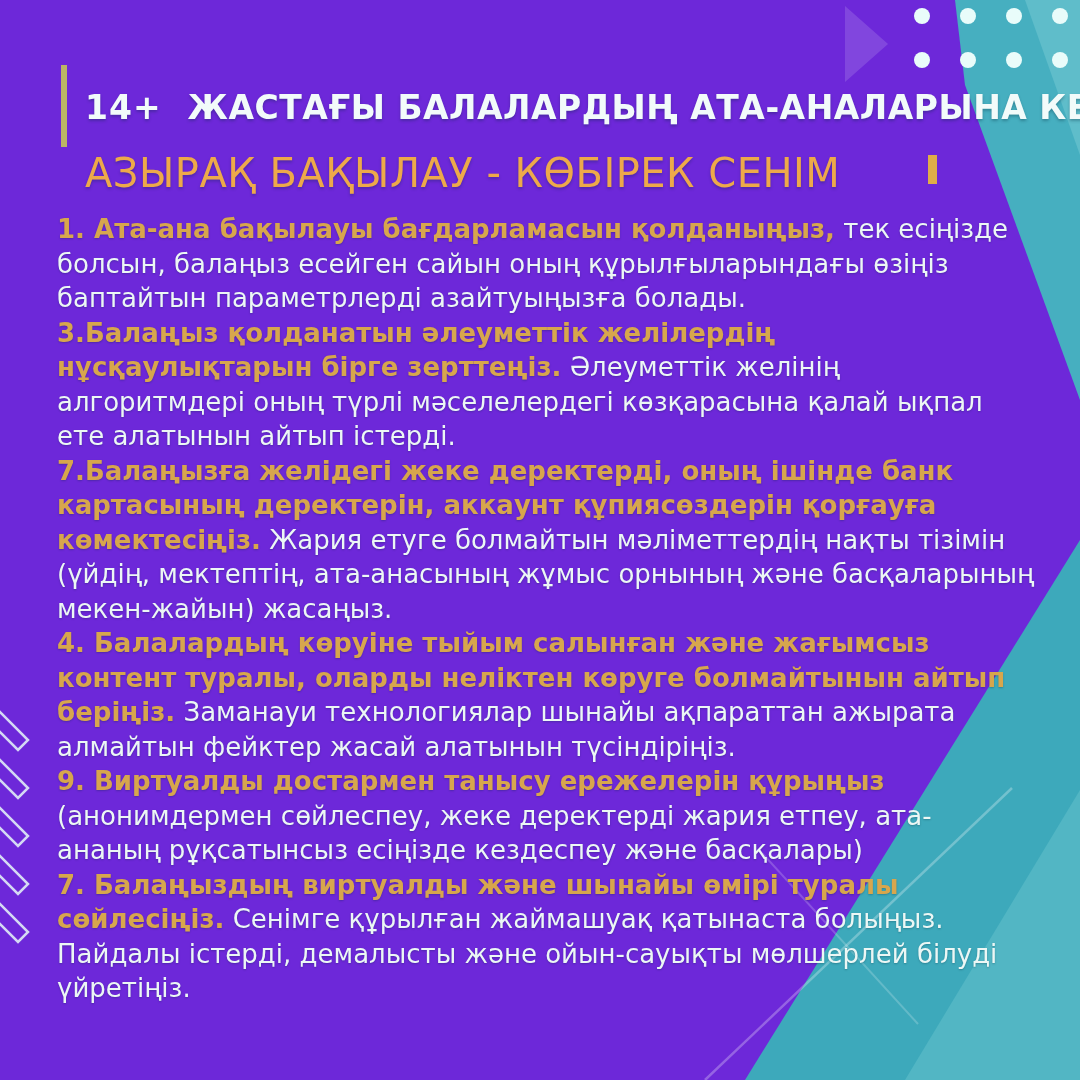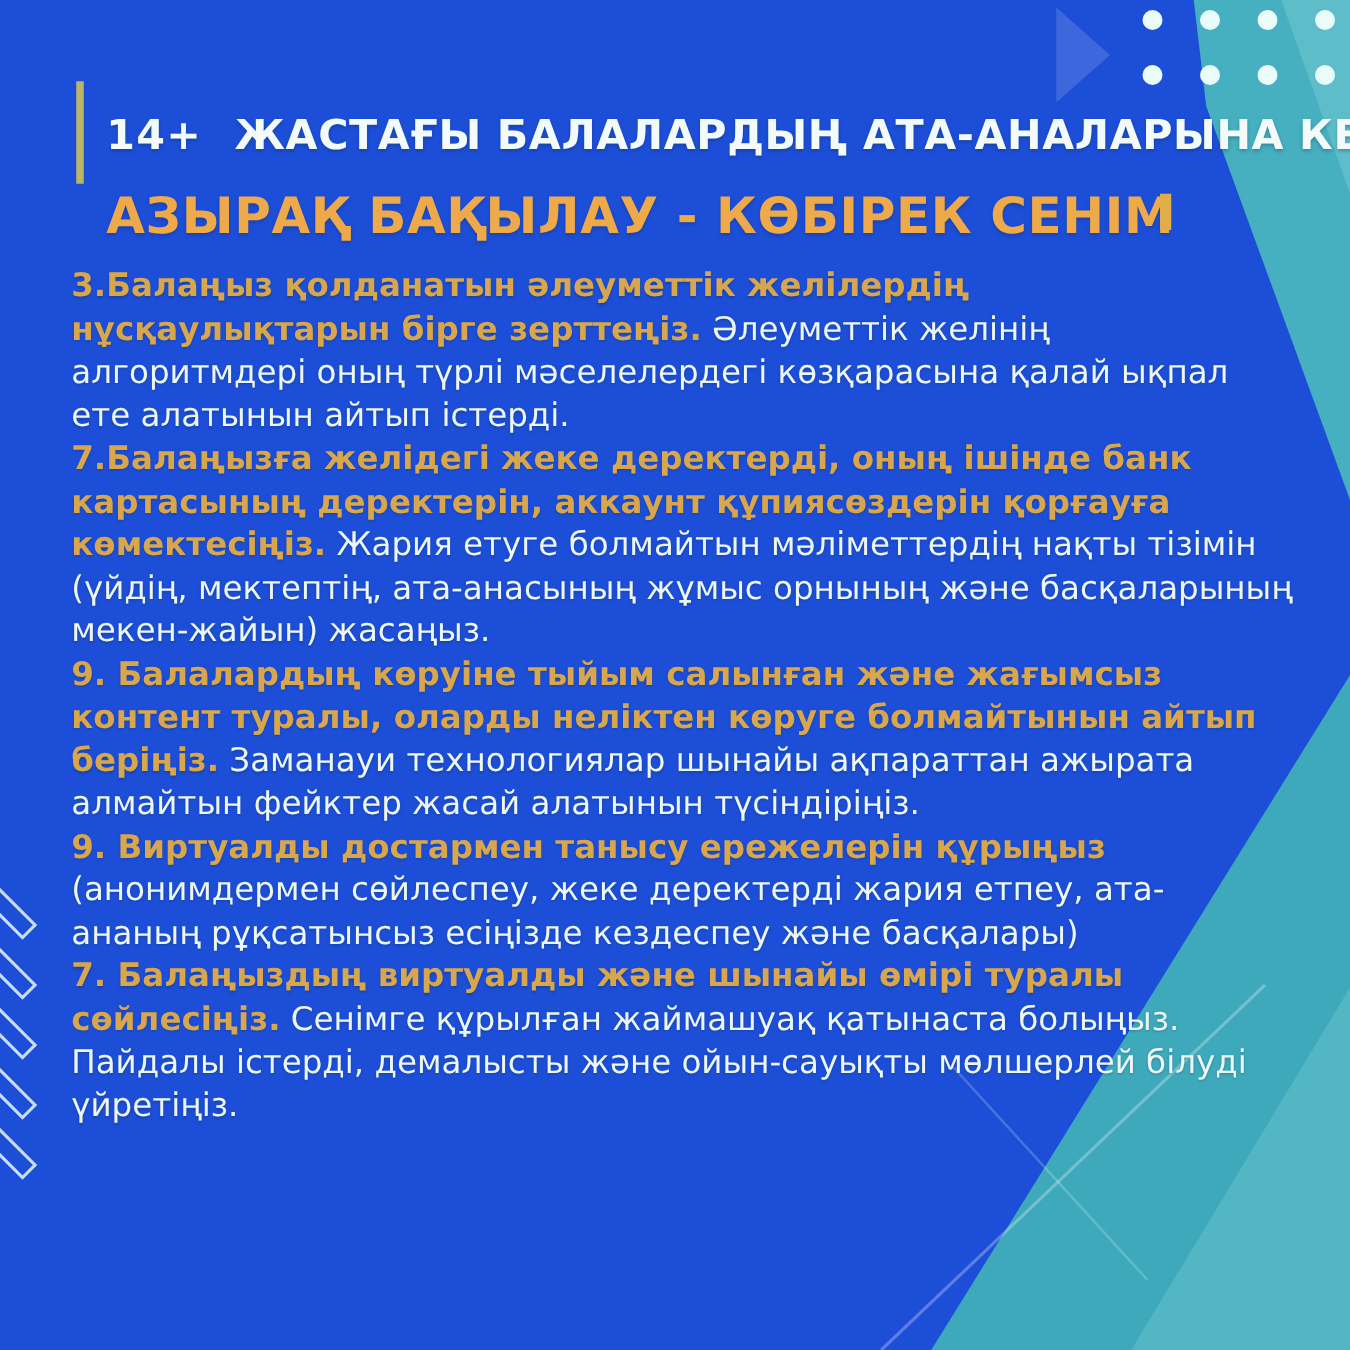--- a/index.html
+++ b/index.html
@@ -1,20 +1,20 @@
 <!DOCTYPE html>
 <html><head>
 <meta charset="utf-8">
 <style>
   html,body{margin:0;padding:0;background:#0d2b33;}
   .page{
     position:relative;
     width:1080px;height:1080px;
     overflow:hidden;
-    background:#1d4ed8;
+    background:#6d28d9;
     font-family:"DejaVu Sans","Liberation Sans",sans-serif;
   }
   .decor{position:absolute;inset:0;width:1080px;height:1080px;display:block;}
   .content{position:absolute;inset:0;}
   .accent-bar{
     position:absolute;left:61px;top:65px;width:6px;height:82px;
     background:#bcb565;
   }
   .title-accent{
     position:absolute;left:928px;top:155px;width:9px;height:29px;
@@ -24,21 +24,21 @@
     position:absolute;left:85px;top:88px;
     display:flex;align-items:baseline;gap:26px;
     color:#f2fbfa;font-weight:bold;
     text-shadow:0 2px 3px rgba(0,40,55,.30);
     white-space:nowrap;
   }
   .age-badge{font-size:33px;letter-spacing:1px;}
   .header-title{font-size:33px;letter-spacing:.5px;}
   .poster-title{
     position:absolute;left:85px;top:150px;
-    font-size:40px;font-weight:bold;color:#eda94a;
+    font-size:40px;font-weight:normal;color:#eda94a;
     letter-spacing:.5px;white-space:nowrap;
     text-shadow:0 2px 3px rgba(0,40,55,.28);
   }
   .advice-list{
     position:absolute;left:57px;top:212px;width:978px;
     font-size:26px;line-height:34.5px;color:#ecf7f5;
     text-shadow:0 1px 2px rgba(0,40,55,.28);
   }
   .advice-list p{margin:0;}
   .lead{font-weight:bold;color:#d7a64d;}
@@ -90,21 +90,22 @@
     <div class="header-row">
       <span class="age-badge">14+</span>
       <span class="header-title">ЖАСТАҒЫ БАЛАЛАРДЫҢ АТА-АНАЛАРЫНА КЕҢЕС</span>
     </div>
 
     <div class="poster-title">АЗЫРАҚ БАҚЫЛАУ - КӨБІРЕК СЕНІМ</div>
 
     <div class="title-accent"></div>
 
     <div class="advice-list">
+      <p><span class="lead">1. Ата-ана бақылауы бағдарламасын қолданыңыз,</span><span> тек есіңізде болсын, балаңыз есейген сайын оның құрылғыларындағы өзіңіз баптайтын параметрлерді азайтуыңызға болады.</span></p>
       <p><span class="lead">3.Балаңыз қолданатын әлеуметтік желілердің нұсқаулықтарын бірге зерттеңіз.</span><span> Әлеуметтік желінің алгоритмдері оның түрлі мәселелердегі көзқарасына қалай ықпал ете алатынын айтып істерді.</span></p>
       <p><span class="lead">7.Балаңызға желідегі жеке деректерді, оның ішінде банк картасының деректерін, аккаунт құпиясөздерін қорғауға көмектесіңіз.</span><span> Жария етуге болмайтын мәліметтердің нақты тізімін (үйдің, мектептің, ата-анасының жұмыс орнының және басқаларының мекен-жайын) жасаңыз.</span></p>
-      <p><span class="lead">9. Балалардың көруіне тыйым салынған және жағымсыз контент туралы, оларды неліктен көруге болмайтынын айтып беріңіз.</span><span> Заманауи технологиялар шынайы ақпараттан ажырата алмайтын фейктер жасай алатынын түсіндіріңіз.</span></p>
+      <p><span class="lead">4. Балалардың көруіне тыйым салынған және жағымсыз контент туралы, оларды неліктен көруге болмайтынын айтып беріңіз.</span><span> Заманауи технологиялар шынайы ақпараттан ажырата алмайтын фейктер жасай алатынын түсіндіріңіз.</span></p>
       <p><span class="lead">9. Виртуалды достармен танысу ережелерін құрыңыз</span><span> (анонимдермен сөйлеспеу, жеке деректерді жария етпеу, ата-ананың рұқсатынсыз есіңізде кездеспеу және басқалары)</span></p>
       <p><span class="lead">7. Балаңыздың виртуалды және шынайы өмірі туралы сөйлесіңіз.</span><span> Сенімге құрылған жаймашуақ қатынаста болыңыз. Пайдалы істерді, демалысты және ойын-сауықты мөлшерлей білуді үйретіңіз.</span></p>
     </div>
 
   </div>
 </div>
 
 </body></html>

